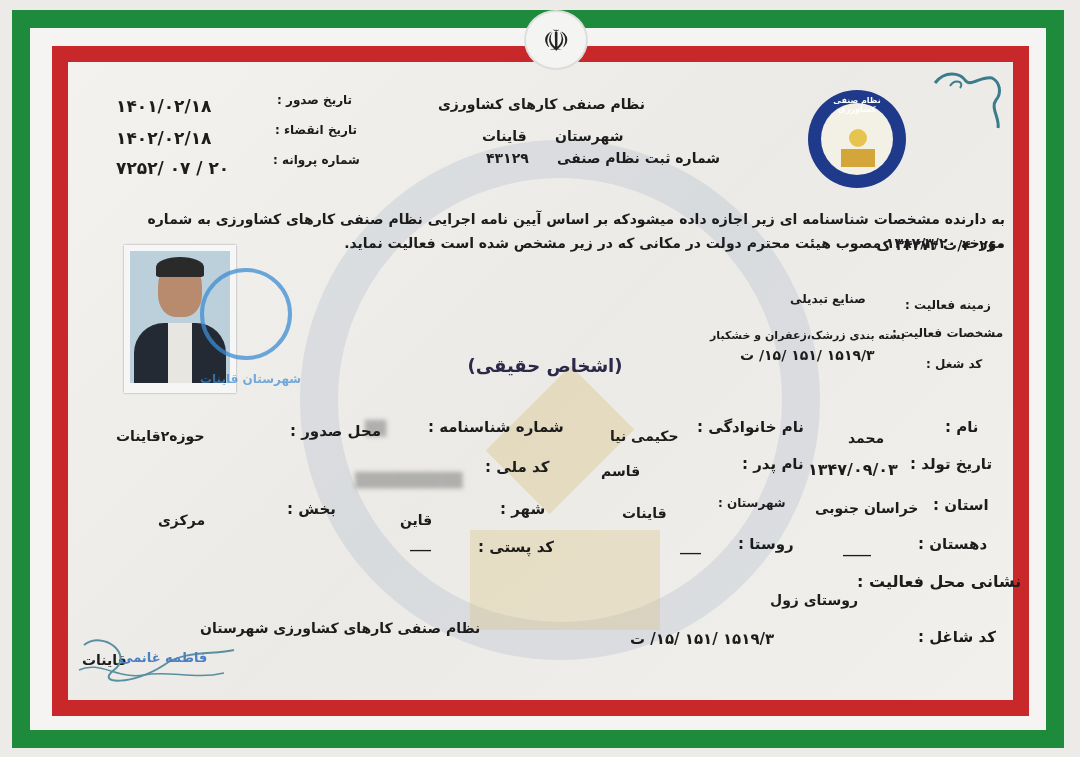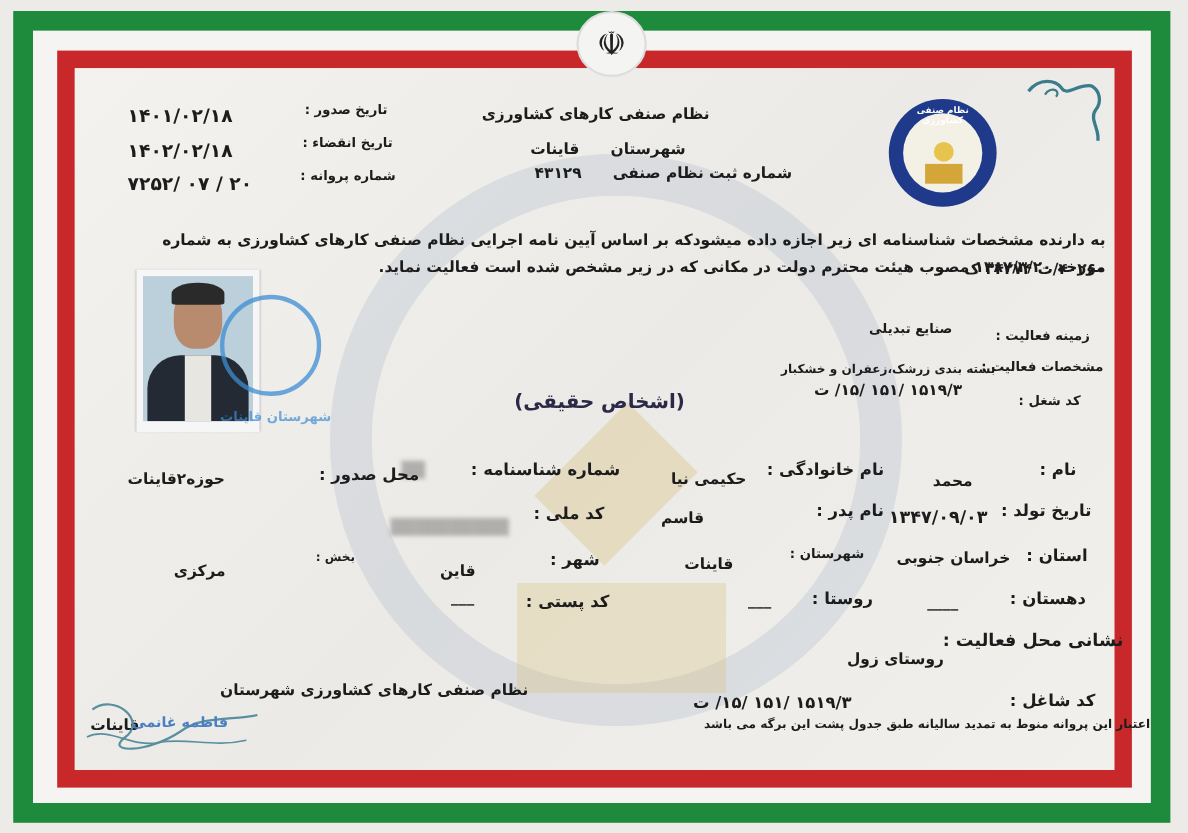--- a/index.html
+++ b/index.html
@@ -120,35 +120,34 @@
   <div class="txt val" style="left:601px;top:463px;">قاسم</div>
   <div class="txt lbl" style="left:485px;top:458px;font-size:15px;">کد ملی :</div>
   <div class="txt val" style="left:355px;top:472px;"><span class="blur">▒▒▒▒▒▒▒▒▒▒</span></div>
 
   <div class="txt lbl" style="left:933px;top:496px;font-size:15px;">استان :</div>
   <div class="txt val" style="left:815px;top:500px;">خراسان جنوبی</div>
   <div class="txt lbl" style="left:718px;top:496px;font-size:12px;">شهرستان :</div>
   <div class="txt val" style="left:622px;top:505px;">قاینات</div>
   <div class="txt lbl" style="left:500px;top:500px;font-size:15px;">شهر :</div>
   <div class="txt val" style="left:400px;top:512px;">قاین</div>
-  <div class="txt lbl" style="left:287px;top:500px;font-size:11px;">بخش :</div>
+  <div class="txt lbl" style="left:287px;top:500px;font-size:15px;">بخش :</div>
   <div class="txt val" style="left:158px;top:512px;">مرکزی</div>
 
   <div class="txt lbl" style="left:918px;top:535px;font-size:15px;">دهستان :</div>
   <div class="txt val" style="left:843px;top:540px;">____</div>
   <div class="txt lbl" style="left:738px;top:535px;font-size:15px;">روستا :</div>
   <div class="txt val" style="left:680px;top:538px;">___</div>
   <div class="txt lbl" style="left:478px;top:538px;font-size:15px;">کد پستی :</div>
   <div class="txt val" style="left:410px;top:535px;">___</div>
 
   <div class="txt lbl" style="left:857px;top:572px;font-size:16px;">نشانی محل فعالیت :</div>
   <div class="txt val" style="left:770px;top:592px;">روستای زول</div>
   <div class="txt lbl" style="left:918px;top:608px;font-size:15px;margin-top:20px;">کد شاغل :</div>
   <div class="txt val" style="left:630px;top:630px;font-size:15px;">۱۵۱۹/۳ /۱۵۱ /۱۵/ ت</div>
-  <div class="txt" style="left:640px;top:652px;font-size:11px;">اعتبار این پروانه منوط به تمدید سالیانه طبق جدول پشت این برگه می باشد</div>
 
   <div class="txt" style="left:200px;top:620px;font-size:14px;">نظام صنفی کارهای کشاورزی شهرستان</div>
   <div class="txt" style="left:82px;top:652px;font-size:14px;">قاینات</div>
   <svg class="sig" viewBox="0 0 170 70">
     <path d="M10 20 C30 5,60 30,40 45 C20 60,60 60,90 40 C110 25,140 30,160 25" fill="none" stroke="#5a8fa0" stroke-width="2"></path>
     <path d="M5 45 C25 35,45 55,70 50 C95 45,120 55,150 48" fill="none" stroke="#5a8fa0" stroke-width="1.5"></path>
   </svg>
   <div class="sig-name">فاطمه غانمی</div>
 </div>
 

